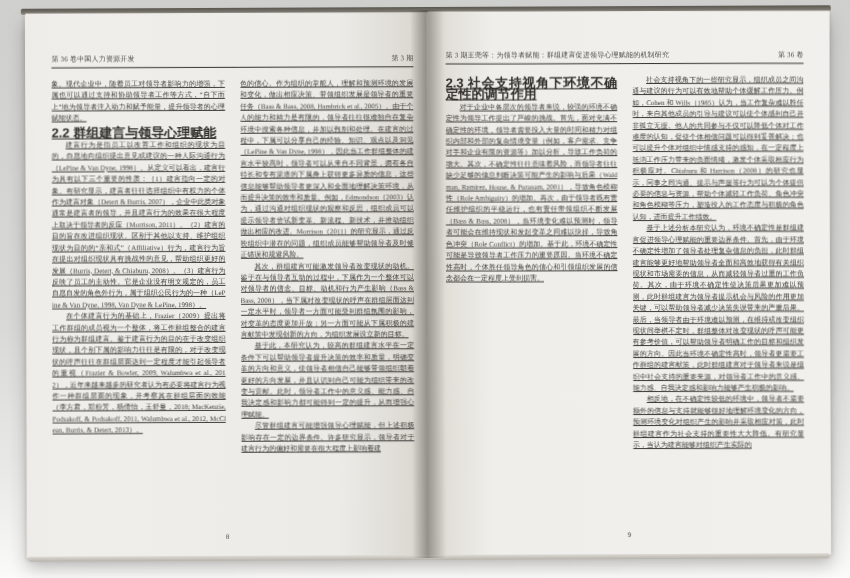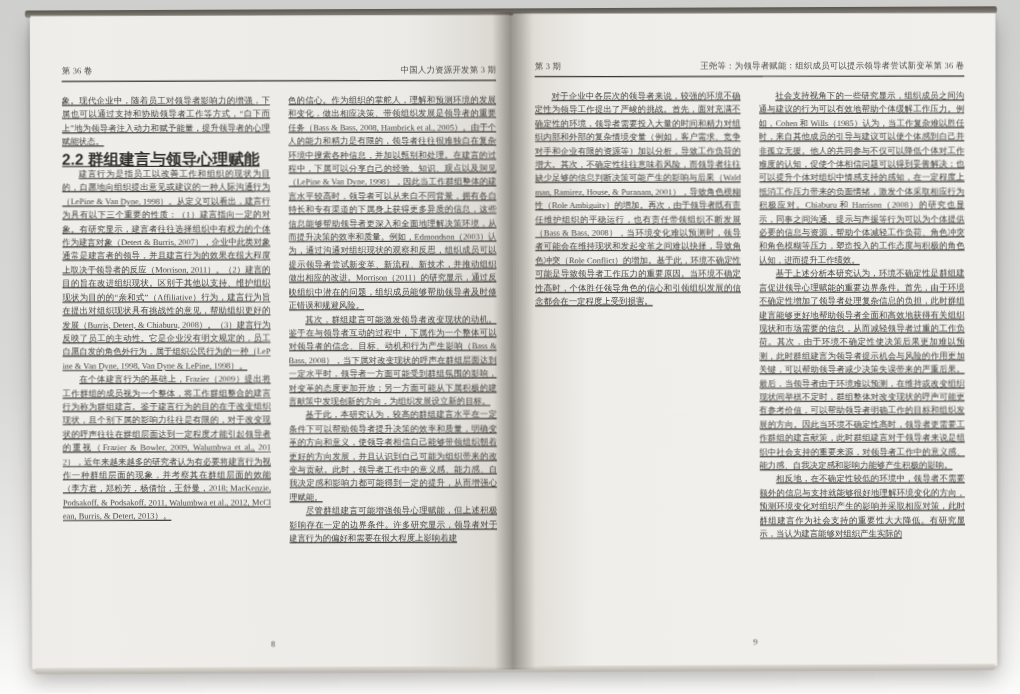--- a/index.html
+++ b/index.html
@@ -39,21 +39,21 @@
     background:linear-gradient(90deg,rgba(50,46,40,0) 0%,rgba(50,46,40,.38) 46%,rgba(50,46,40,.30) 54%,rgba(50,46,40,0) 100%);
     pointer-events:none;z-index:3;
   }
   .pg-header{
     display:flex;align-items:flex-end;
     font-size:7px;line-height:9px;color:#4b4a47;
     border-bottom:1.7px solid #35342f;padding-bottom:3px;margin-bottom:11px;
     letter-spacing:.2px;
   }
   .pg-header .hl,.pg-header .hr{flex:0 0 auto;}
-  .pg-header .hc{flex:1 1 auto;text-align:right;white-space:nowrap;overflow:hidden;}
+  .pg-header .hc{flex:1 1 auto;text-align:left;white-space:nowrap;overflow:hidden;}
   .cols{display:flex;gap:15px;height:432px;overflow:hidden;}
   .col{flex:1 1 0;text-align:justify;font-size:7px;line-height:11.4px;color:#3e3c39;overflow:hidden;}
   .col p{margin:0;text-indent:2em;word-break:break-all;text-decoration:underline;}
   .col p.cont{text-indent:0;}
   .col p.heading{
     font-family:"Liberation Sans","DejaVu Sans",sans-serif;
     font-weight:700;text-indent:0;font-size:13px;color:#2e2d2a;margin:2px 0 2px 0;
   }
   .pageno{
     position:absolute;bottom:16px;left:0;right:0;text-align:center;
@@ -85,25 +85,26 @@
             <p class="para">基于此，本研究认为，较高的群组建言水平在一定条件下可以帮助领导者提升决策的效率和质量，明确变革的方向和意义，使领导者相信自己能够带领组织朝着更好的方向发展，并且认识到自己可能为组织带来的改变与贡献。此时，领导者工作中的意义感、能力感、自我决定感和影响力都可能得到一定的提升，从而增强心理赋能。</p>
             <p class="para">尽管群组建言可能增强领导心理赋能，但上述积极影响存在一定的边界条件。许多研究显示，领导者对于建言行为的偏好和需要在很大程度上影响着建</p>
           </div>
       </div>
       <div class="pageno">8</div>
     </div>
 
     <div class="page right">
       <div class="pg-header">
         <span class="hl">第 3 期</span>
-        <span class="hc">王尧等：为领导者赋能：组织成员可以提示领导者尝试新变革</span>
+        <span class="hc">王尧等：为领导者赋能：群组建言促进领导心理赋能的机制研究</span>
         <span class="hr">第 36 卷</span>
       </div>
       <div class="cols">
         <div class="col">
+            <p class="heading">2.3 社会支持视角下环境不确定性的调节作用</p>
             <p class="para">对于企业中各层次的领导者来说，较强的环境不确定性为领导工作提出了严峻的挑战。首先，面对充满不确定性的环境，领导者需要投入大量的时间和精力对组织内部和外部的复杂情境变量（例如，客户需求、竞争对手和企业有限的资源等）加以分析，导致工作负荷的增大。其次，不确定性往往意味着风险，而领导者往往缺少足够的信息判断决策可能产生的影响与后果（Waldman, Ramirez, House, &amp; Puranam, 2001），导致角色模糊性（Role Ambiguity）的增加。再次，由于领导者既有责任维护组织的平稳运行，也有责任带领组织不断发展（Bass &amp; Bass, 2008），当环境变化难以预测时，领导者可能会在维持现状和发起变革之间难以抉择，导致角色冲突（Role Conflict）的增加。基于此，环境不确定性可能是导致领导者工作压力的重要原因。当环境不确定性高时，个体胜任领导角色的信心和引领组织发展的信念都会在一定程度上受到损害。</p>
           </div>
         <div class="col">
             <p class="para">社会支持视角下的一些研究显示，组织成员之间沟通与建议的行为可以有效地帮助个体缓解工作压力。例如，Cohen 和 Wills（1985）认为，当工作复杂难以胜任时，来自其他成员的引导与建议可以使个体感到自己并非孤立无援。他人的共同参与不仅可以降低个体对工作难度的认知，促使个体相信问题可以得到妥善解决；也可以提升个体对组织中情感支持的感知，在一定程度上抵消工作压力带来的负面情绪，激发个体采取相应行为积极应对。Chiaburu 和 Harrison（2008）的研究也显示，同事之间沟通、提示与声援等行为可以为个体提供必要的信息与资源，帮助个体减轻工作负荷、角色冲突和角色模糊等压力，塑造投入的工作态度与积极的角色认知，进而提升工作绩效。</p>
             <p class="para">基于上述分析本研究认为，环境不确定性是群组建言促进领导心理赋能的重要边界条件。首先，由于环境不确定性增加了领导者处理复杂信息的负担，此时群组建言能够更好地帮助领导者全面和高效地获得有关组织现状和市场需要的信息，从而减轻领导者过重的工作负荷。其次，由于环境不确定性使决策后果更加难以预测，此时群组建言为领导者提示机会与风险的作用更加关键，可以帮助领导者减少决策失误带来的严重后果。最后，当领导者由于环境难以预测，在维持或改变组织现状间举棋不定时，群组整体对改变现状的呼声可能更有参考价值，可以帮助领导者明确工作的目标和组织发展的方向。因此当环境不确定性高时，领导者更需要工作群组的建言献策，此时群组建言对于领导者来说是组织中社会支持的重要来源，对领导者工作中的意义感、能力感、自我决定感和影响力能够产生积极的影响。</p>
             <p class="para">相反地，在不确定性较低的环境中，领导者不需要额外的信息与支持就能够很好地理解环境变化的方向，预测环境变化对组织产生的影响并采取相应对策，此时群组建言作为社会支持的重要性大大降低。有研究显示，当认为建言能够对组织产生实际的</p>
           </div>
       </div>
       <div class="pageno">9</div>
     </div>

